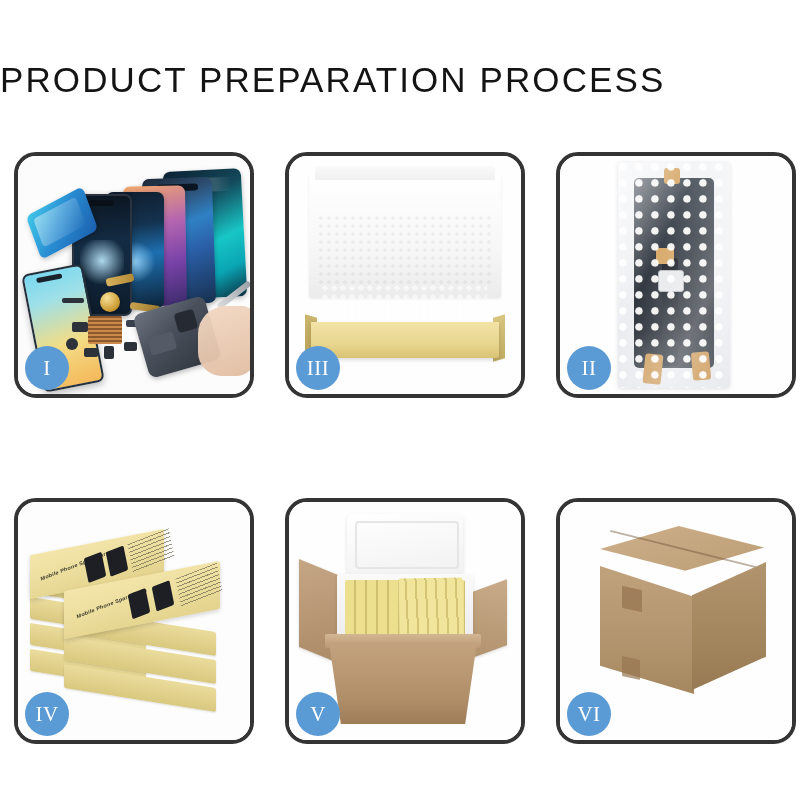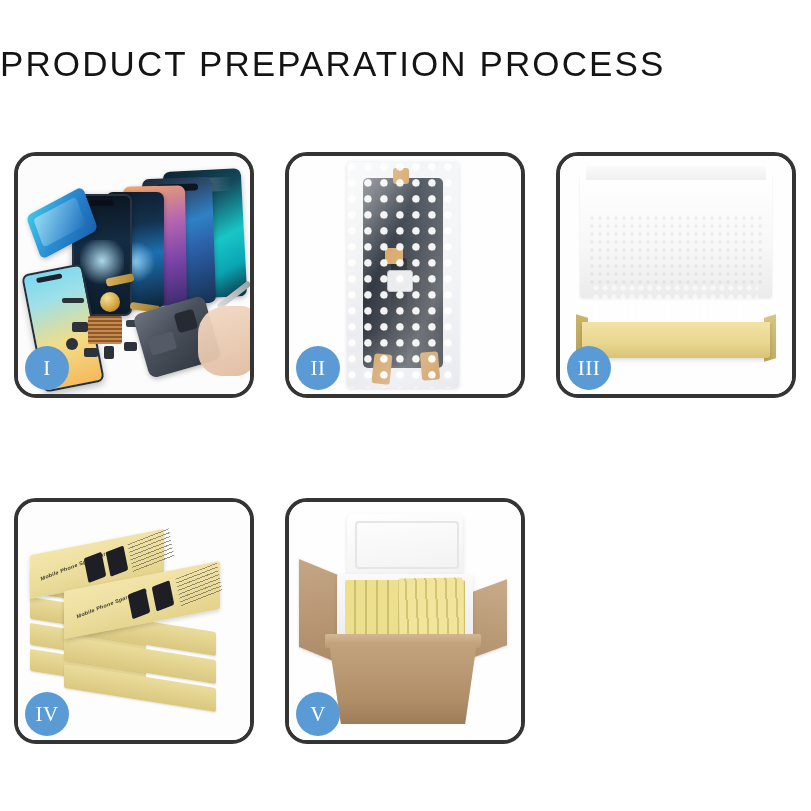--- a/index.html
+++ b/index.html
@@ -5,21 +5,21 @@
   html, body {
     margin: 0; padding: 0;
     width: 811px; height: 811px;
     background: #ffffff;
     font-family: "Liberation Sans", sans-serif;
     overflow: hidden;
   }
   .page { position: relative; width: 811px; height: 811px; background:#fff; }
 
   
-  .header { position:absolute; top:0; left:0; width:654px; }
+  .header { position:absolute; top:16px; left:0; width:654px; }
   .title {
     margin:0; padding-top:46px;
     font-size:35px; font-weight:500; letter-spacing:2.1px;
     color:#141414; line-height:1.05; white-space:nowrap;
   }
   .subtitle {
     margin:0; padding-top:11px;
     font-size:15.2px; font-weight:400; letter-spacing:0.15px;
     color:#1a1a1a; white-space:nowrap;
   }
@@ -277,49 +277,49 @@
         <div class="prt f"></div>
         <div class="prt g"></div>
         <div class="housing"></div>
         <div class="driver"></div>
         <div class="hand"></div>
       </div>
       <div class="badge">I</div>
     </div>
 
     <div class="panel">
+      <div class="panel-inner p3">
+        <div class="b3-lid"></div>
+        <div class="b3-foam"></div>
+        <div class="b3-bubble"></div>
+        <div class="b3-side-l"></div>
+        <div class="b3-side-r"></div>
+        <div class="b3-front"></div>
+      </div>
+      <div class="badge">III</div>
+    </div>
+
+    <div class="panel">
       <div class="panel-inner p2">
         <div class="bw-wrap">
           <div class="bw-lcd"></div>
           <div class="bw-cable"></div>
           <div class="bw-conn"></div>
           <div class="bw-tape1"></div>
           <div class="bw-tape2"></div>
           <div class="bw-tape3"></div>
           <div class="bw-tape4"></div>
           <div class="bubbles"></div>
           <div class="bw-sheen"></div>
         </div>
       </div>
       <div class="badge">II</div>
     </div>
 
     <div class="panel">
-      <div class="panel-inner p3">
-        <div class="b3-lid"></div>
-        <div class="b3-foam"></div>
-        <div class="b3-bubble"></div>
-        <div class="b3-side-l"></div>
-        <div class="b3-side-r"></div>
-        <div class="b3-front"></div>
-      </div>
-      <div class="badge">III</div>
-    </div>
-
-    <div class="panel">
       <div class="panel-inner p4">
         <div class="stack">
 
           <div class="bx bx-side" style="left:6px;  top:56px;  width:116px; height:22px; transform:skewY(9deg);"></div>
           <div class="bx bx-side" style="left:6px;  top:82px;  width:116px; height:22px; transform:skewY(9deg);"></div>
           <div class="bx bx-side" style="left:6px;  top:108px; width:116px; height:22px; transform:skewY(9deg);"></div>
           <div class="bx bx-side" style="left:6px;  top:134px; width:116px; height:22px; transform:skewY(9deg);"></div>
 
           <div class="bx bx-lid" style="left:6px; top:18px; width:134px; height:44px; transform:skewY(-11deg);">
             <div class="lbl-txt" style="left:10px; top:16px; transform:rotate(-11deg);">Mobile Phone Spare Parts</div>
@@ -350,15 +350,28 @@
         <div class="c5-foam-lid"></div>
         <div class="c5-foam-box"></div>
         <div class="c5-contents"></div>
         <div class="c5-contents2"></div>
         <div class="c5-rim"></div>
         <div class="c5-body"></div>
       </div>
       <div class="badge">V</div>
     </div>
 
+    <div class="panel">
+      <div class="panel-inner p6">
+        <div class="c6">
+          <div class="c6-top"></div>
+          <div class="c6-top-seam"></div>
+          <div class="c6-front"></div>
+          <div class="c6-side"></div>
+          <div class="c6-tape1"></div>
+          <div class="c6-tape2"></div>
+        </div>
+      </div>
+      <div class="badge">VI</div>
+    </div>
 
   </div>
 </div>
 
 </body></html>

